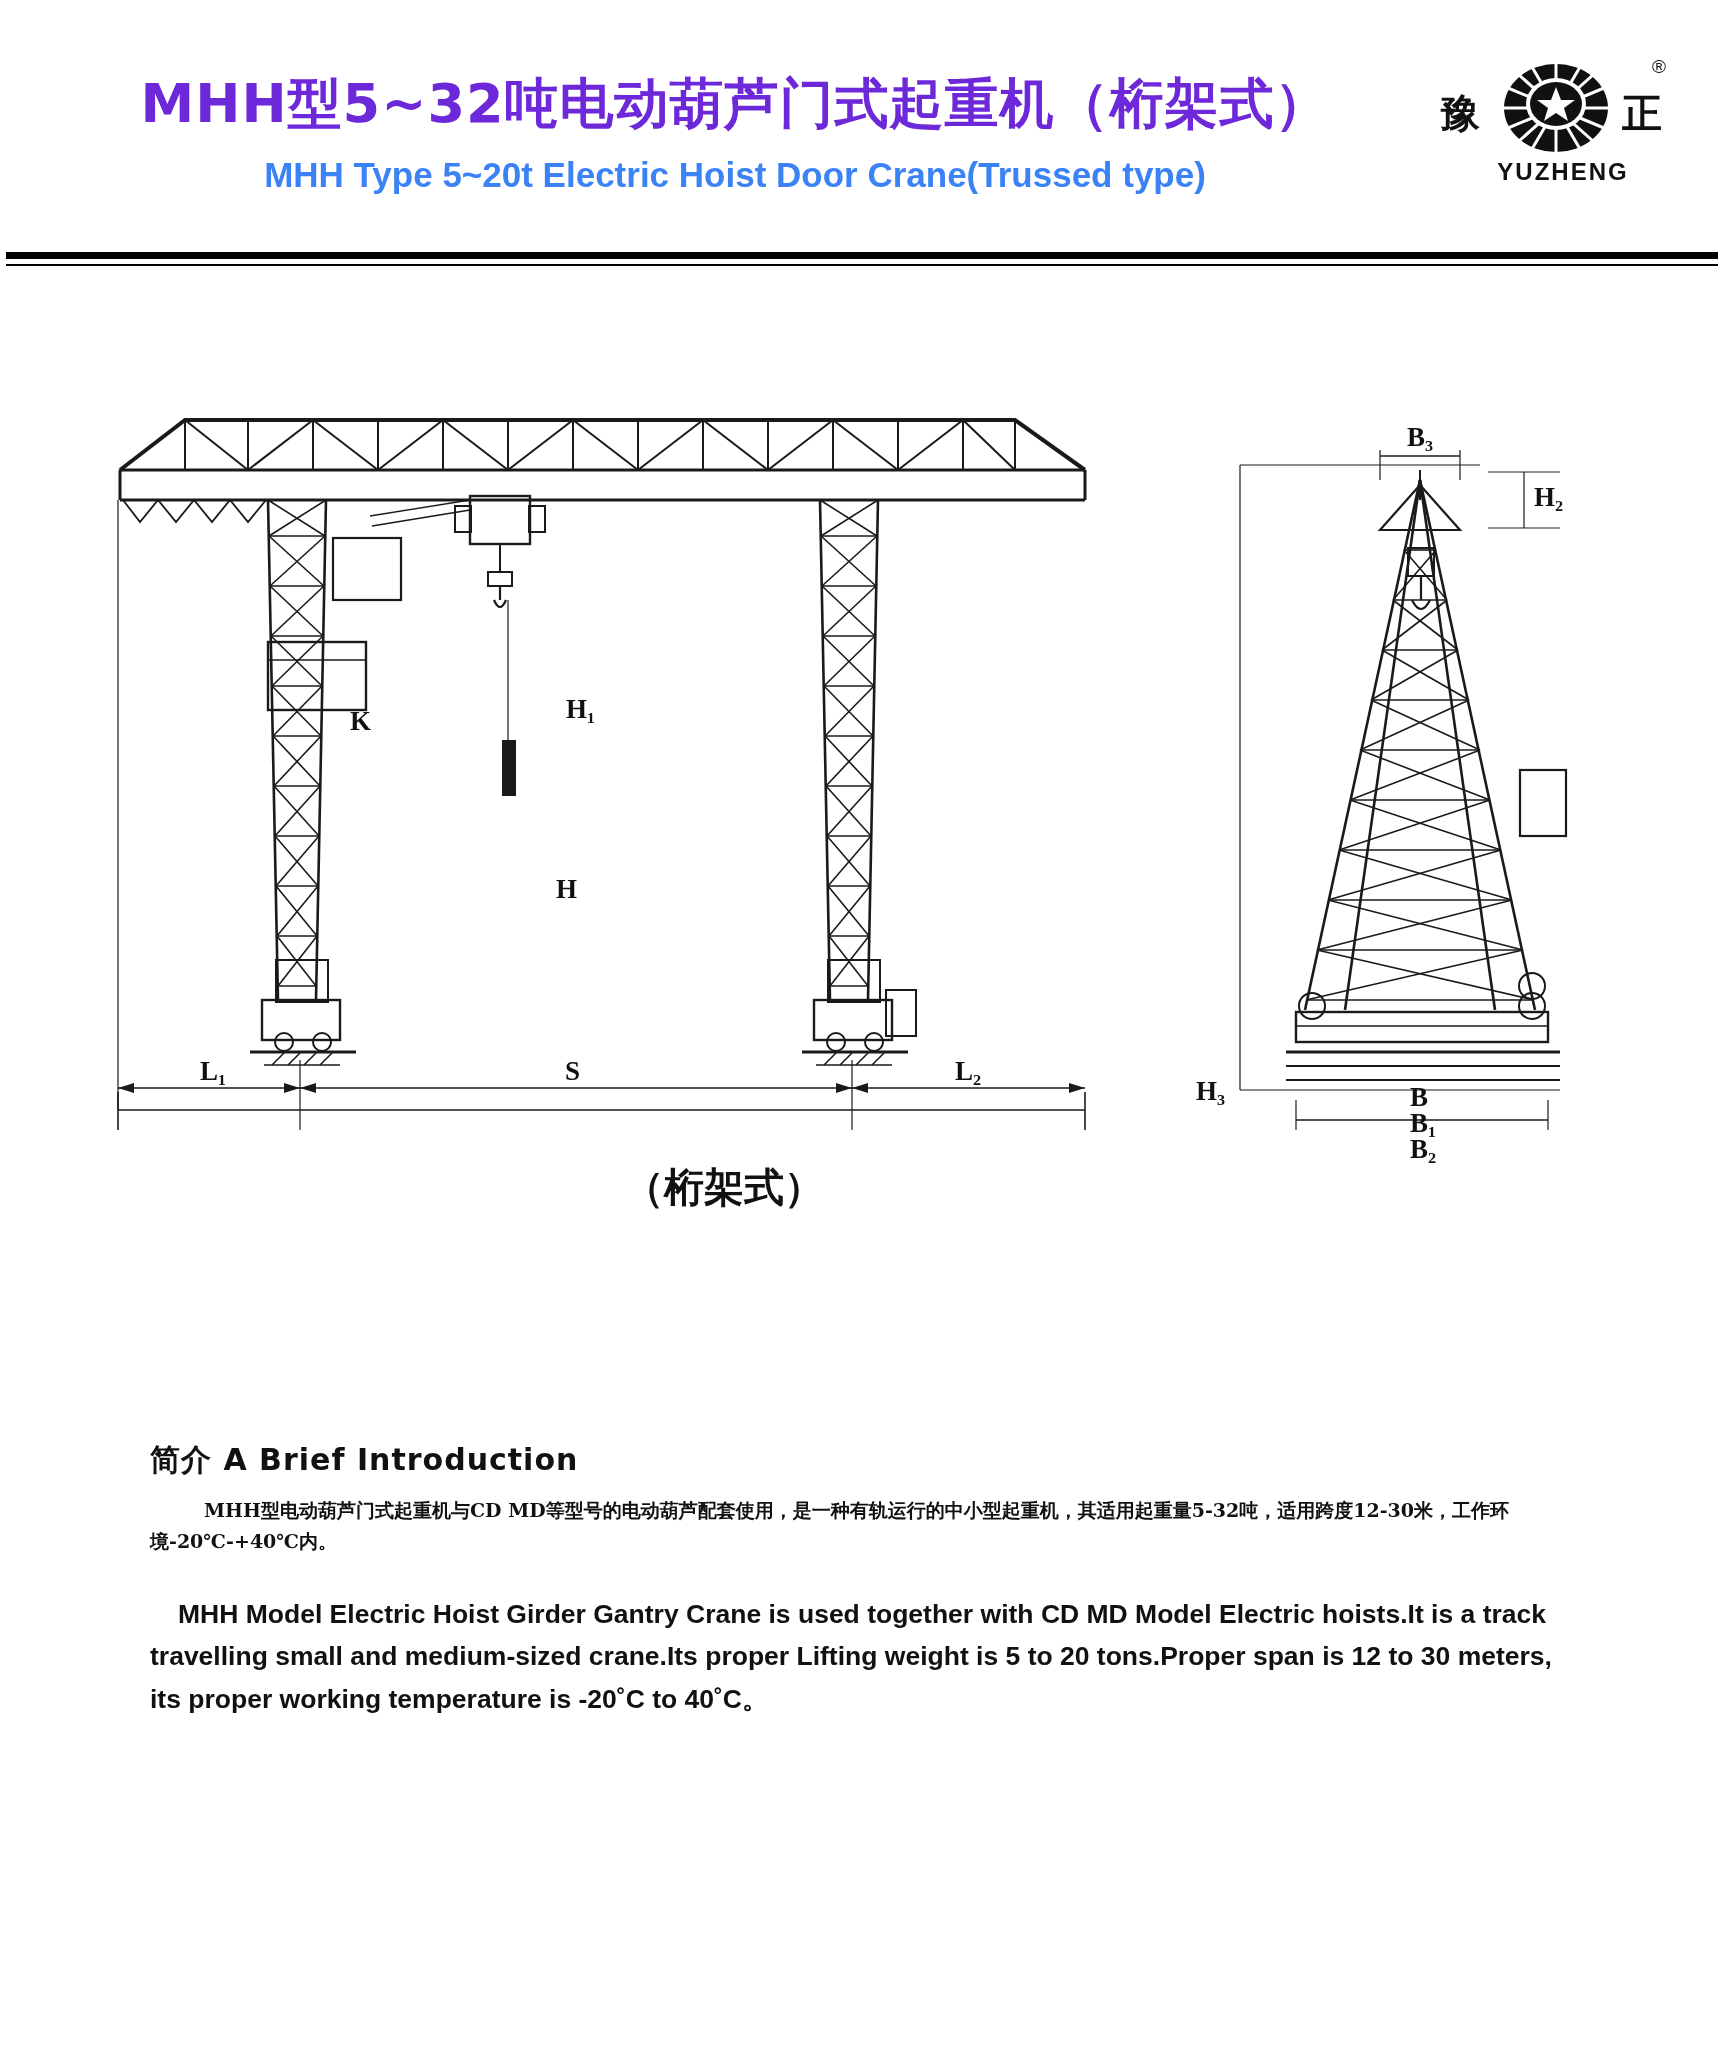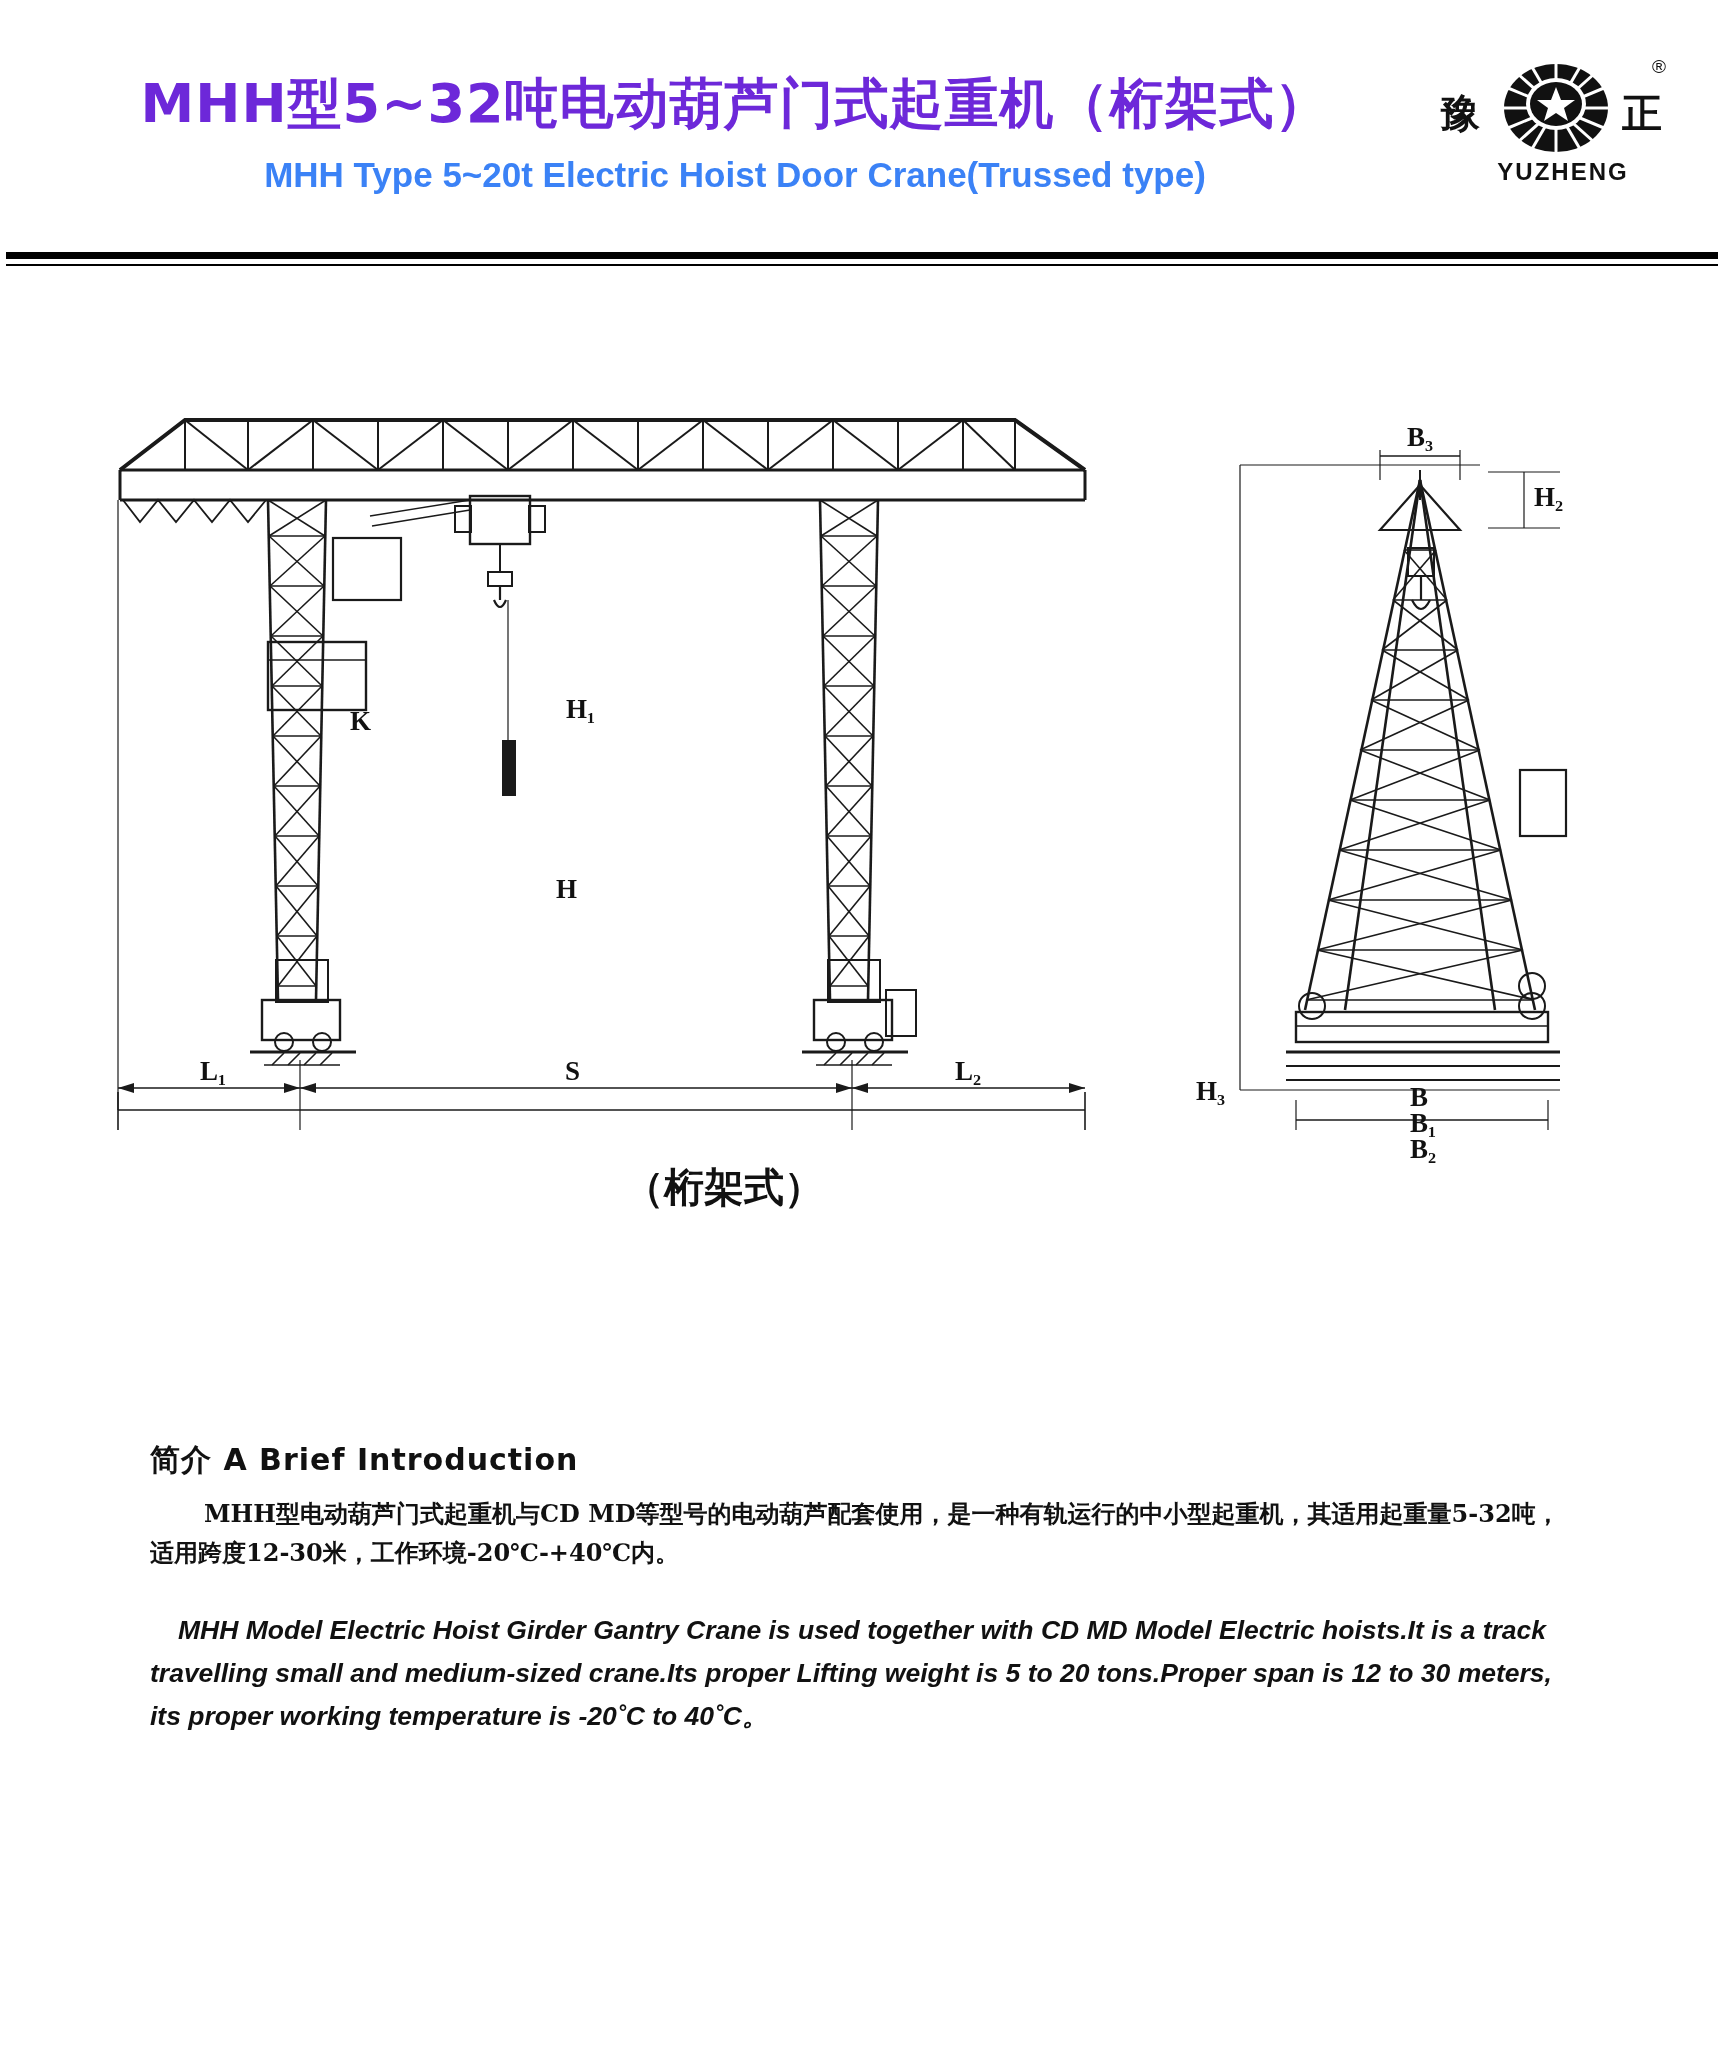--- a/index.html
+++ b/index.html
@@ -132,33 +132,32 @@
   }
   .sec-head {
     font-family: "DejaVu Sans", sans-serif;
     font-weight: bold;
     font-size: 30px;
     margin-bottom: 14px;
     letter-spacing: 1px;
   }
   .p-cn {
     font-family: "DejaVu Serif", serif;
-    font-size: 24px;
+    font-size: 19px;
     line-height: 1.62;
     text-indent: 54px;
     margin: 0 0 2px 0;
     font-weight: 600;
   }
   .p-en {
     font-family: "Liberation Sans", sans-serif;
     font-size: 26.5px;
     font-weight: bold;
     line-height: 1.62;
     margin: 0;
-    font-style: italic;
   }
   .p-en.indent { text-indent: 28px; }
   .gap { height: 34px; }
   svg { display: block; }
 </style>
 </head>
 <body>
 
 <div class="header">
   <div class="title-cn">MHH型5~32吨电动葫芦门式起重机（桁架式）</div>

